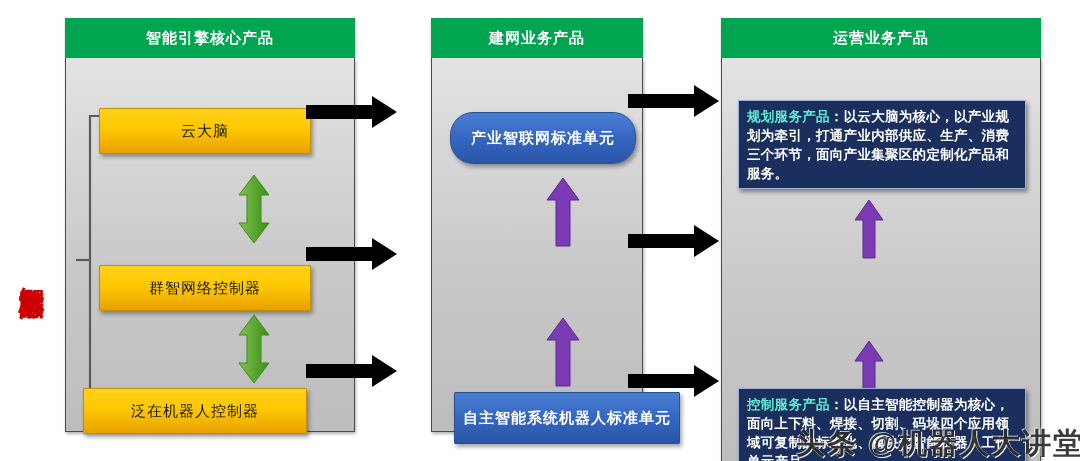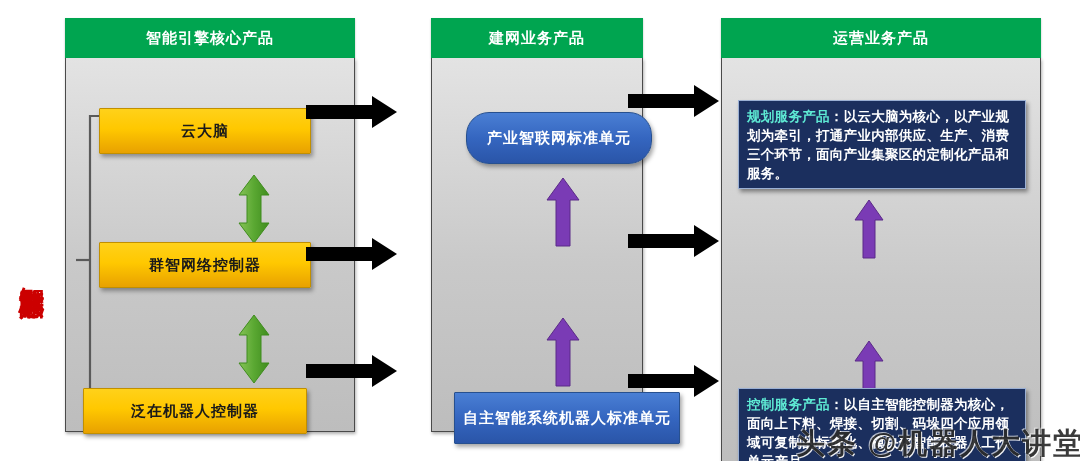--- a/index.html
+++ b/index.html
@@ -47,21 +47,21 @@
     box-shadow: 1px 2px 3px rgba(0,0,0,.3);
   }
 
   
   .ybox {
     position: absolute;
     height: 46px;
     background: linear-gradient(180deg,#ffd11a 0%, #ffc800 45%, #e8a100 100%);
     border: 1px solid #c18f00;
     display: flex; align-items: center; justify-content: center;
-    color: #1a1a1a; font-weight: bold; font-size: 15px;
+    color: #1a1a1a; font-weight: normal; font-size: 15px;
     letter-spacing: 1px;
     box-shadow: 2px 3px 4px rgba(0,0,0,.35);
     border-radius: 1px;
   }
 
   
   .bbox {
     position: absolute;
     height: 52px;
     background: linear-gradient(180deg,#4a7fd4 0%, #3566c0 50%, #2a55a8 100%);
@@ -133,21 +133,21 @@
             <linearGradient id="gg1" x1="0" y1="0" x2="1" y2="0">
               <stop offset="0%" stop-color="#86c257"></stop>
               <stop offset="50%" stop-color="#5aa832"></stop>
               <stop offset="100%" stop-color="#3f8c1e"></stop>
             </linearGradient>
           </defs>
           <path d="M18 2 L33 22 L25 22 L25 50 L33 50 L18 70 L3 50 L11 50 L11 22 L3 22 Z" fill="url(#gg1)" stroke="#3f8c1e" stroke-width="1"></path>
         </svg>
       </div>
 
-      <div class="ybox" style="left:33px; top:184px; width:212px;">群智网络控制器</div>
+      <div class="ybox" style="left:33px; top:207px; width:212px;">群智网络控制器</div>
 
       <div class="arrow" style="left:170px; top:255px;">
         <svg width="36" height="72" viewBox="0 0 36 72">
           <defs>
             <linearGradient id="gg2" x1="0" y1="0" x2="1" y2="0">
               <stop offset="0%" stop-color="#86c257"></stop>
               <stop offset="50%" stop-color="#5aa832"></stop>
               <stop offset="100%" stop-color="#3f8c1e"></stop>
             </linearGradient>
           </defs>
@@ -156,21 +156,21 @@
       </div>
 
       <div class="ybox" style="left:17px; top:330px; width:224px;">泛在机器人控制器</div>
     </div>
   </div>
 
   <div class="column" style="left:383px; top:18px; width:260px;padding-left:48px;">
     <div class="col-head">建网业务产品</div>
     <div class="col-body" style="height:374px;">
 
-      <div class="bbox" style="left:34px; top:54px; width:186px;border-radius:23px;">产业智联网标准单元</div>
+      <div class="bbox" style="left:18px; top:54px; width:186px;border-radius:23px;">产业智联网标准单元</div>
 
       <div class="arrow" style="left:113px; top:118px;">
         <svg width="36" height="72" viewBox="0 0 36 72">
           <path d="M18 2 L34 24 L25 24 L25 70 L11 70 L11 24 L2 24 Z" fill="#7a3bb5" stroke="#5b2a88" stroke-width="1"></path>
         </svg>
       </div>
 
 
       <div class="arrow" style="left:113px; top:258px;">
         <svg width="36" height="72" viewBox="0 0 36 72">

